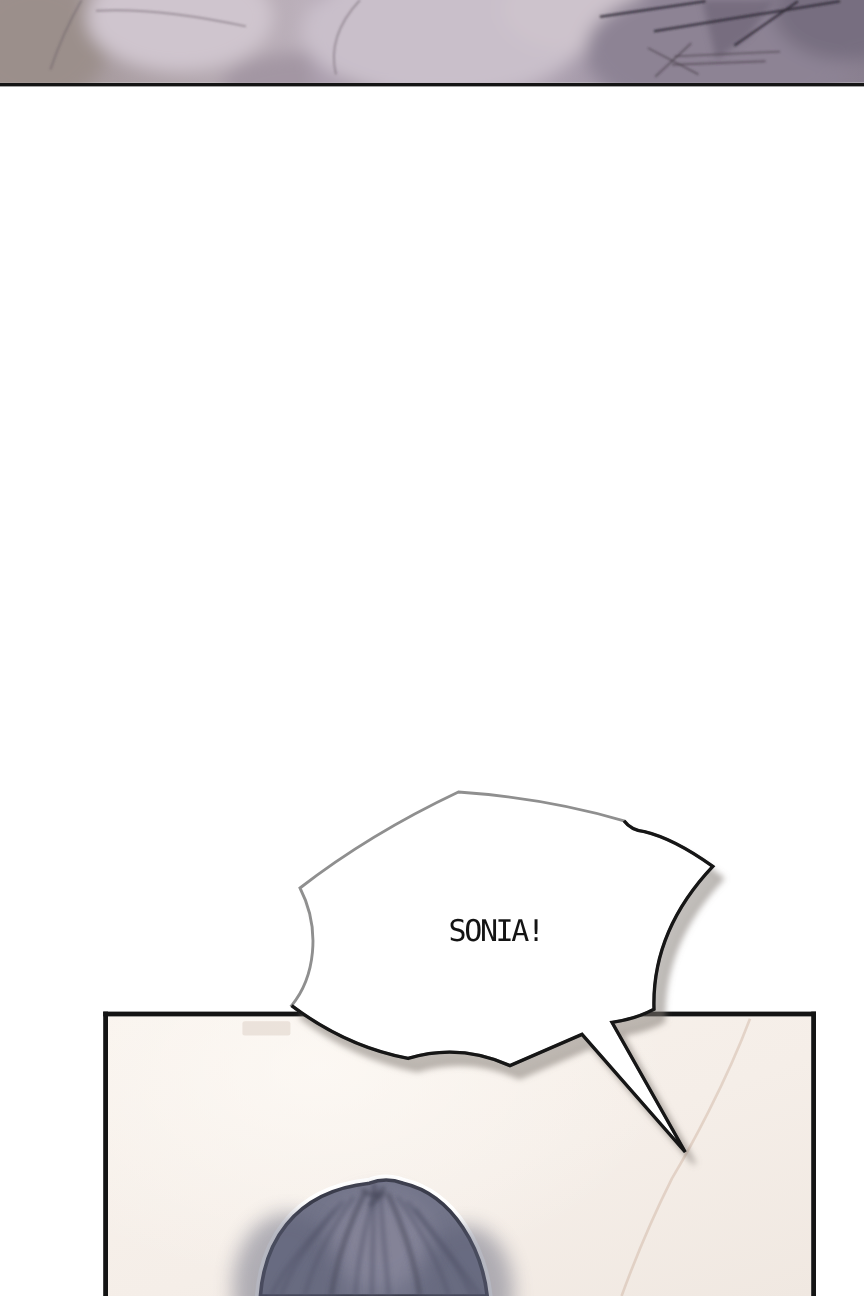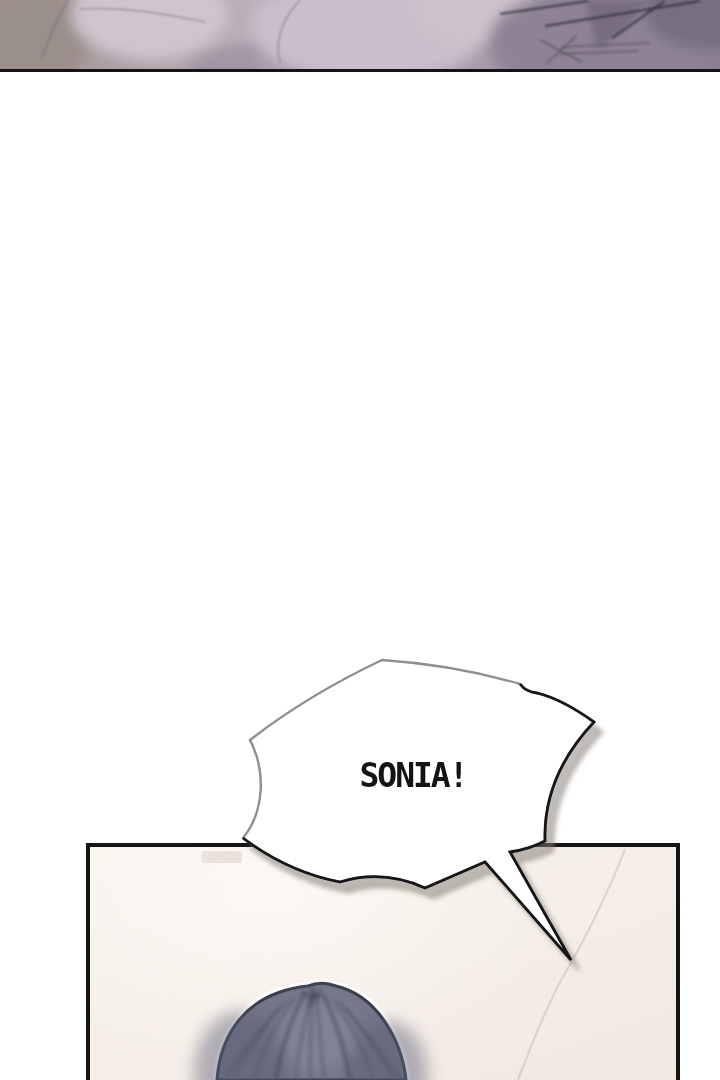--- a/index.html
+++ b/index.html
@@ -25,21 +25,21 @@
   .bottom-panel svg{display:block;position:absolute;left:0;top:0;}
   
   .bubble-layer{
     position:absolute;left:0;top:0;width:720px;height:1080px;z-index:5;
     pointer-events:none;
   }
   .bubble-text{
     position:absolute;left:333px;top:762px;width:160px;height:28px;z-index:6;
     text-align:center;line-height:28px;
     font-family:"DejaVu Sans Mono","Liberation Mono",monospace;
-    font-weight:bold;font-size:33px;letter-spacing:-2px;color:#141414;
+    font-weight:normal;font-size:25px;letter-spacing:-2px;color:#141414;
   }
 </style>
 </head>
 <body>
 
 <div class="page">
 
   <div class="top-panel">
     <svg width="720" height="69" viewBox="0 0 720 69">
       <defs>

